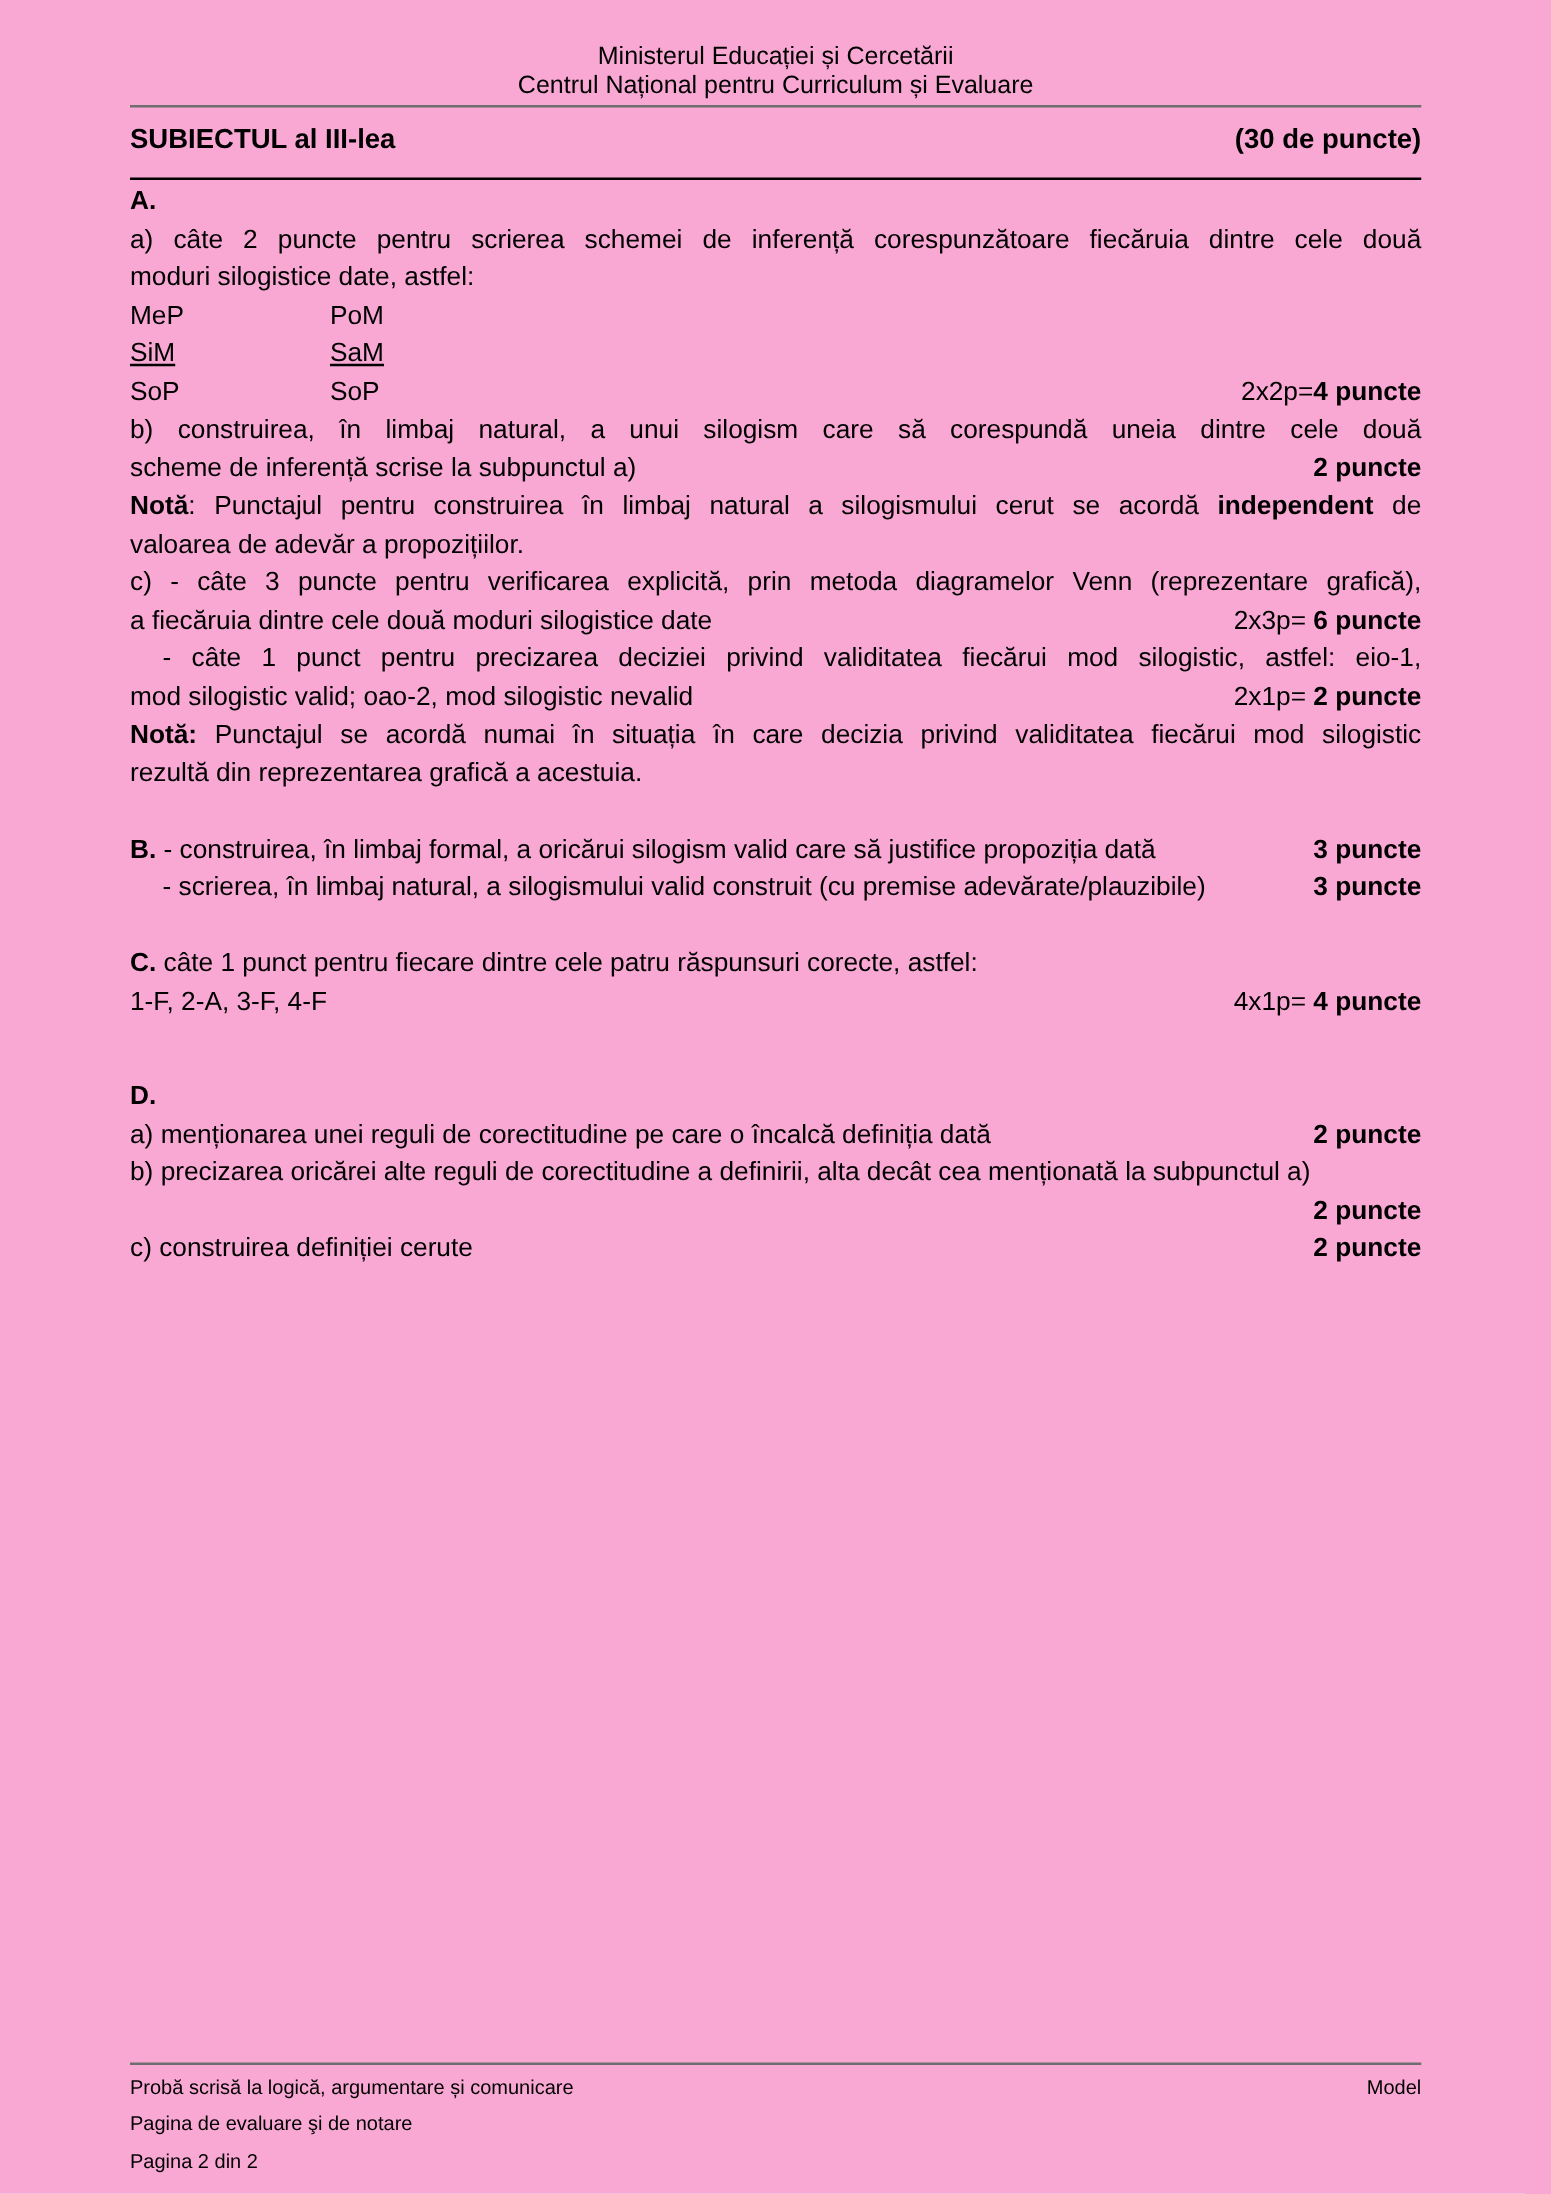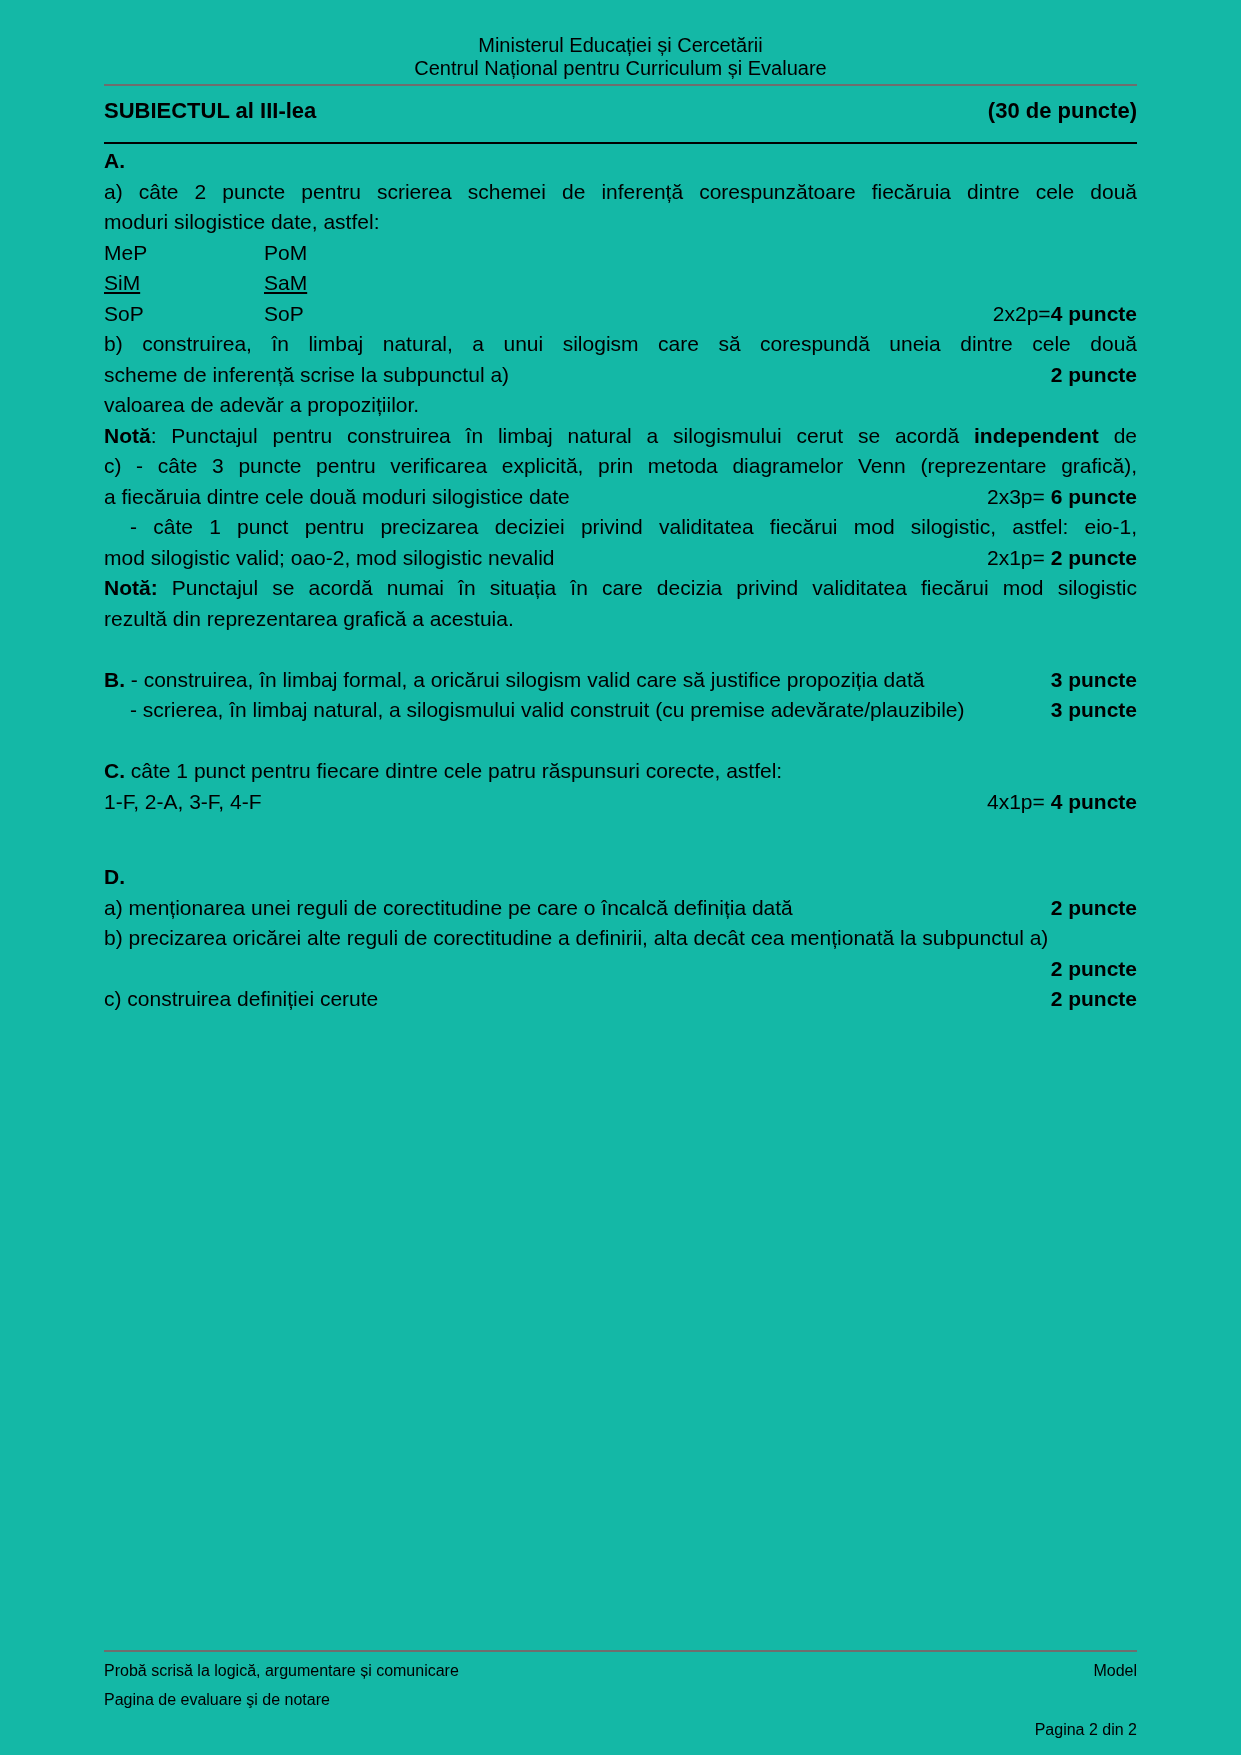--- a/index.html
+++ b/index.html
@@ -1,20 +1,20 @@
 <!DOCTYPE html>
 <html><head>
 <meta charset="utf-8">
 <style>
   html,body { margin:0; padding:0; background:#e8e8e8; }
   .page {
     position:relative;
     width:1241px; height:1755px;
     margin:0 auto;
-    background:#14b8a6;
+    background:#f9a8d4;
     color:#000000;
     font-family:"Liberation Sans", sans-serif;
     font-size:21px;
     line-height:30.5px;
     overflow:hidden;
   }
   .inner { position:absolute; left:104px; right:104px; top:0; }
 
   
   .doc-header { padding-top:34px; text-align:center; font-size:20px; line-height:23px; }
@@ -39,21 +39,21 @@
   .col1 { display:inline-block; width:160px; }
   .spacer { height:30.5px; }
   .spacer-lg { height:45px; }
   .right-only { text-align:right; }
   .pts { white-space:nowrap; padding-left:12px; }
 
   
   .doc-footer { position:absolute; left:104px; right:104px; top:1650px; font-size:16px; line-height:29px; }
   .footer-rule { border-bottom:2px solid #6e6e6e; margin-bottom:4px; }
   .footer-row1 { display:flex; justify-content:space-between; }
-  .footer-page { text-align:right; margin-top:1px; }
+  .footer-page { text-align:left; margin-top:1px; }
 </style>
 </head>
 <body>
 
 <div class="page">
   <div class="inner">
 
     <div class="doc-header">
       <div>Ministerul Educației și Cercetării</div>
       <div>Centrul Național pentru Curriculum și Evaluare</div>
@@ -81,22 +81,22 @@
         <span class="i"><span class="col1">SoP</span><span>SoP</span></span>
         <span class="pts"><span>2x2p=</span><span class="b">4 puncte</span></span>
       </div>
 
       <div class="line jf">b) construirea, în limbaj natural, a unui silogism care să corespundă uneia dintre cele două</div>
       <div class="line flexline">
         <span>scheme de inferență scrise la subpunctul a)</span>
         <span class="pts b">2 puncte</span>
       </div>
 
+      <div class="line jf"><span class="b">Notă</span><span>: Punctajul pentru construirea în limbaj natural a silogismului cerut se acordă </span><span class="b">independent</span><span> de</span></div>
       <div class="line">valoarea de adevăr a propozițiilor.</div>
-      <div class="line jf"><span class="b">Notă</span><span>: Punctajul pentru construirea în limbaj natural a silogismului cerut se acordă </span><span class="b">independent</span><span> de</span></div>
 
       <div class="line jf">c) - câte 3 puncte pentru verificarea explicită, prin metoda diagramelor Venn (reprezentare grafică),</div>
       <div class="line flexline">
         <span>a fiecăruia dintre cele două moduri silogistice date</span>
         <span class="pts"><span>2x3p= </span><span class="b">6 puncte</span></span>
       </div>
 
       <div class="line jf indent"><span>- câte 1 punct pentru precizarea deciziei privind validitatea fiecărui mod silogistic, astfel: </span><span class="i">eio-1,</span></div>
       <div class="line flexline">
         <span class="i">mod silogistic valid; oao-2, mod silogistic nevalid</span>

